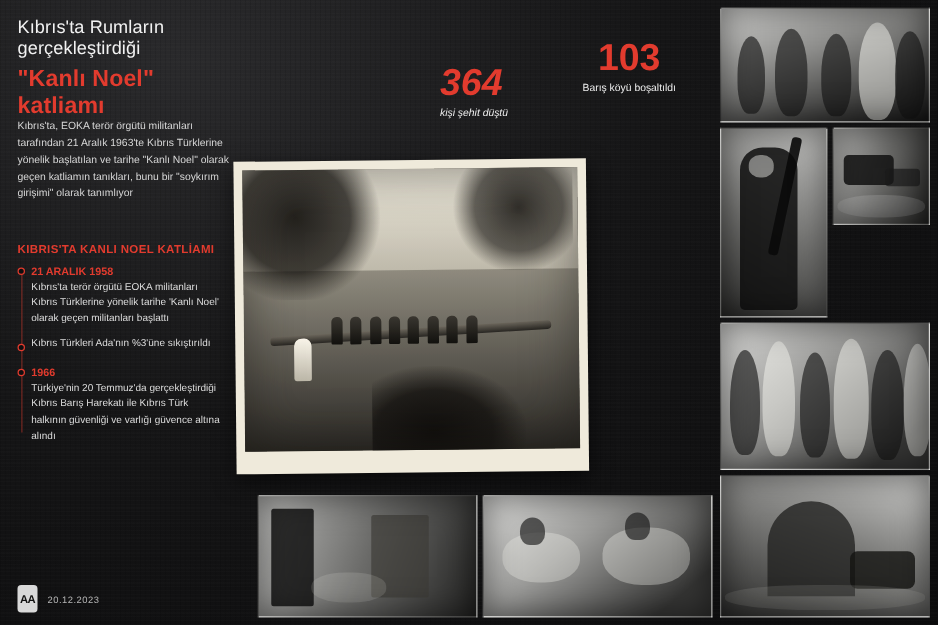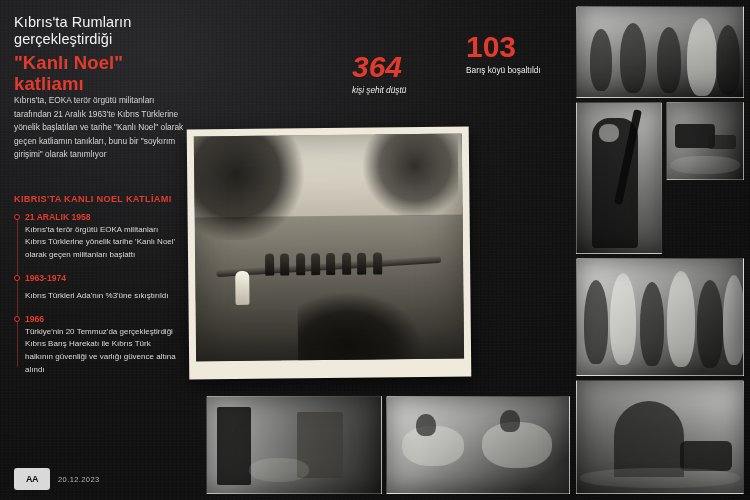--- a/index.html
+++ b/index.html
@@ -57,32 +57,32 @@
   }
   .tl-year { font-size:8.6px; font-weight:700; color:#e23b2e; margin-bottom:2px; }
   .tl-text { font-size:8px; line-height:1.6; color:#dcdcdc; max-width:152px; }
   .tl-note { font-size:8px; line-height:1.6; color:#dcdcdc; max-width:152px; margin:-4px 0 11px 0; }
 
   .footer {
     position:absolute; left:14px; bottom:10px;
     display:flex; align-items:center; gap:8px;
   }
   .aa-logo {
-    width:36px; height:22px; border-radius:3px; background:#d9d9d9;
+    width:16px; height:22px; border-radius:3px; background:#d9d9d9;
     color:#111; font-size:9px; font-weight:700; display:flex;
     align-items:center; justify-content:center; letter-spacing:-.5px;
   }
   .footer-date { font-size:7.5px; color:#b6b6b6; letter-spacing:.4px; }
 
   
   .stat { position:absolute; text-align:left; }
   .stat .num { font-size:30px; font-weight:700; color:#e23b2e; line-height:1; }
   .stat .lbl { font-size:8.3px; color:#ededed; margin-top:3px; }
   #stat-1 { left:352px; top:52px;font-style:italic; }
-  #stat-2 { left:466px; top:32px; }
+  #stat-2 { left:466px; top:32px;text-align:center; }
 
   
   .ph {
     position:absolute; overflow:hidden; background:#1b1b1c;
     border:1px solid rgba(255,255,255,.07);
   }
   .ph .inner { position:absolute; inset:0; }
 
   
   #photo-main {
@@ -184,21 +184,20 @@
     <div class="timeline">
 
       <div class="tl-item">
         <span class="tl-dot"></span>
         <div class="tl-year">21 ARALIK 1958</div>
         <div class="tl-text">Kıbrıs'ta terör örgütü EOKA militanları Kıbrıs Türklerine yönelik tarihe 'Kanlı Noel' olarak geçen militanları başlattı</div>
       </div>
 
       <div class="tl-item">
         <span class="tl-dot"></span>
-        <div class="tl-year">1963-1974</div>
       </div>
       <div class="tl-note">Kıbrıs Türkleri Ada'nın %3'üne sıkıştırıldı</div>
 
       <div class="tl-item">
         <span class="tl-dot"></span>
         <div class="tl-year">1966</div>
         <div class="tl-text">Türkiye'nin 20 Temmuz'da gerçekleştirdiği Kıbrıs Barış Harekatı ile Kıbrıs Türk halkının güvenliği ve varlığı güvence altına alındı</div>
       </div>
 
     </div>

